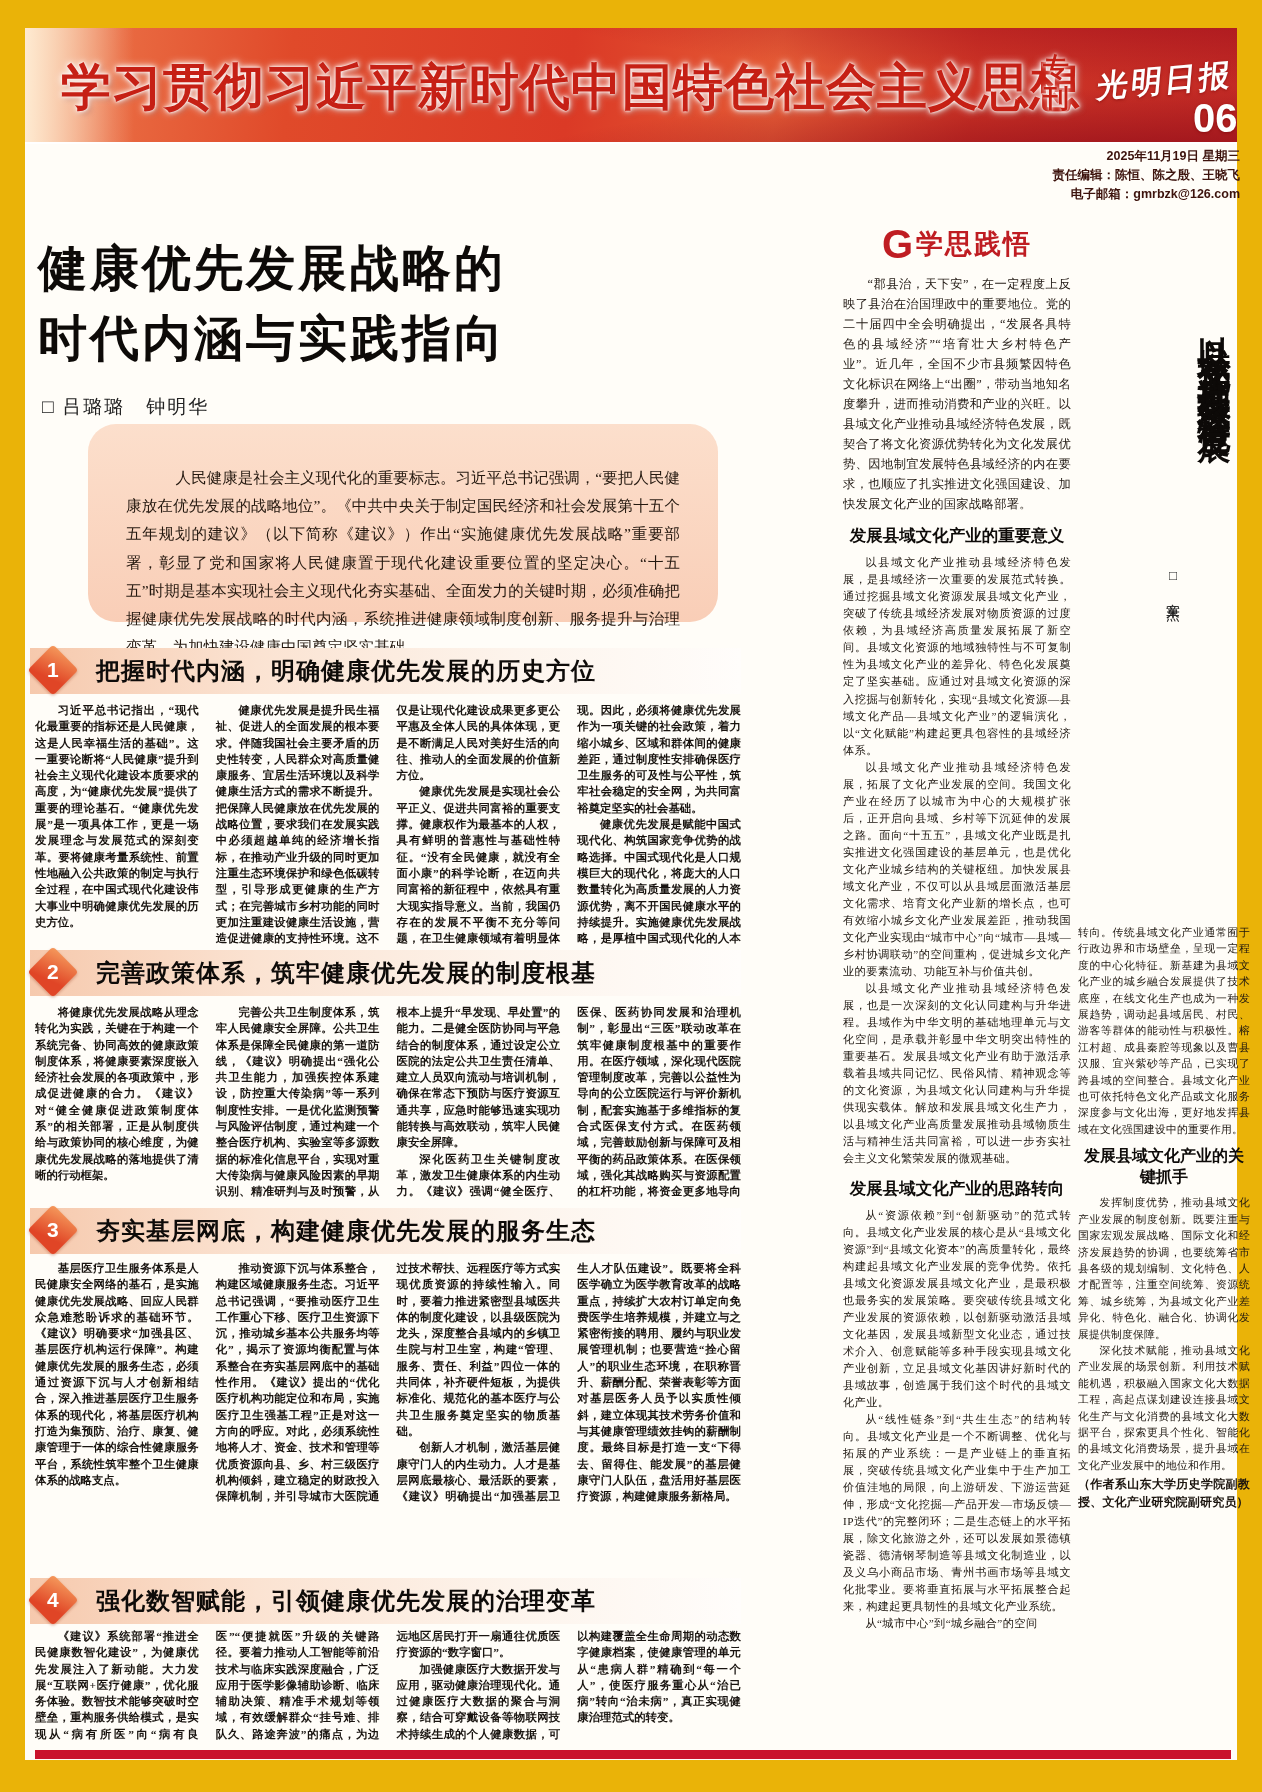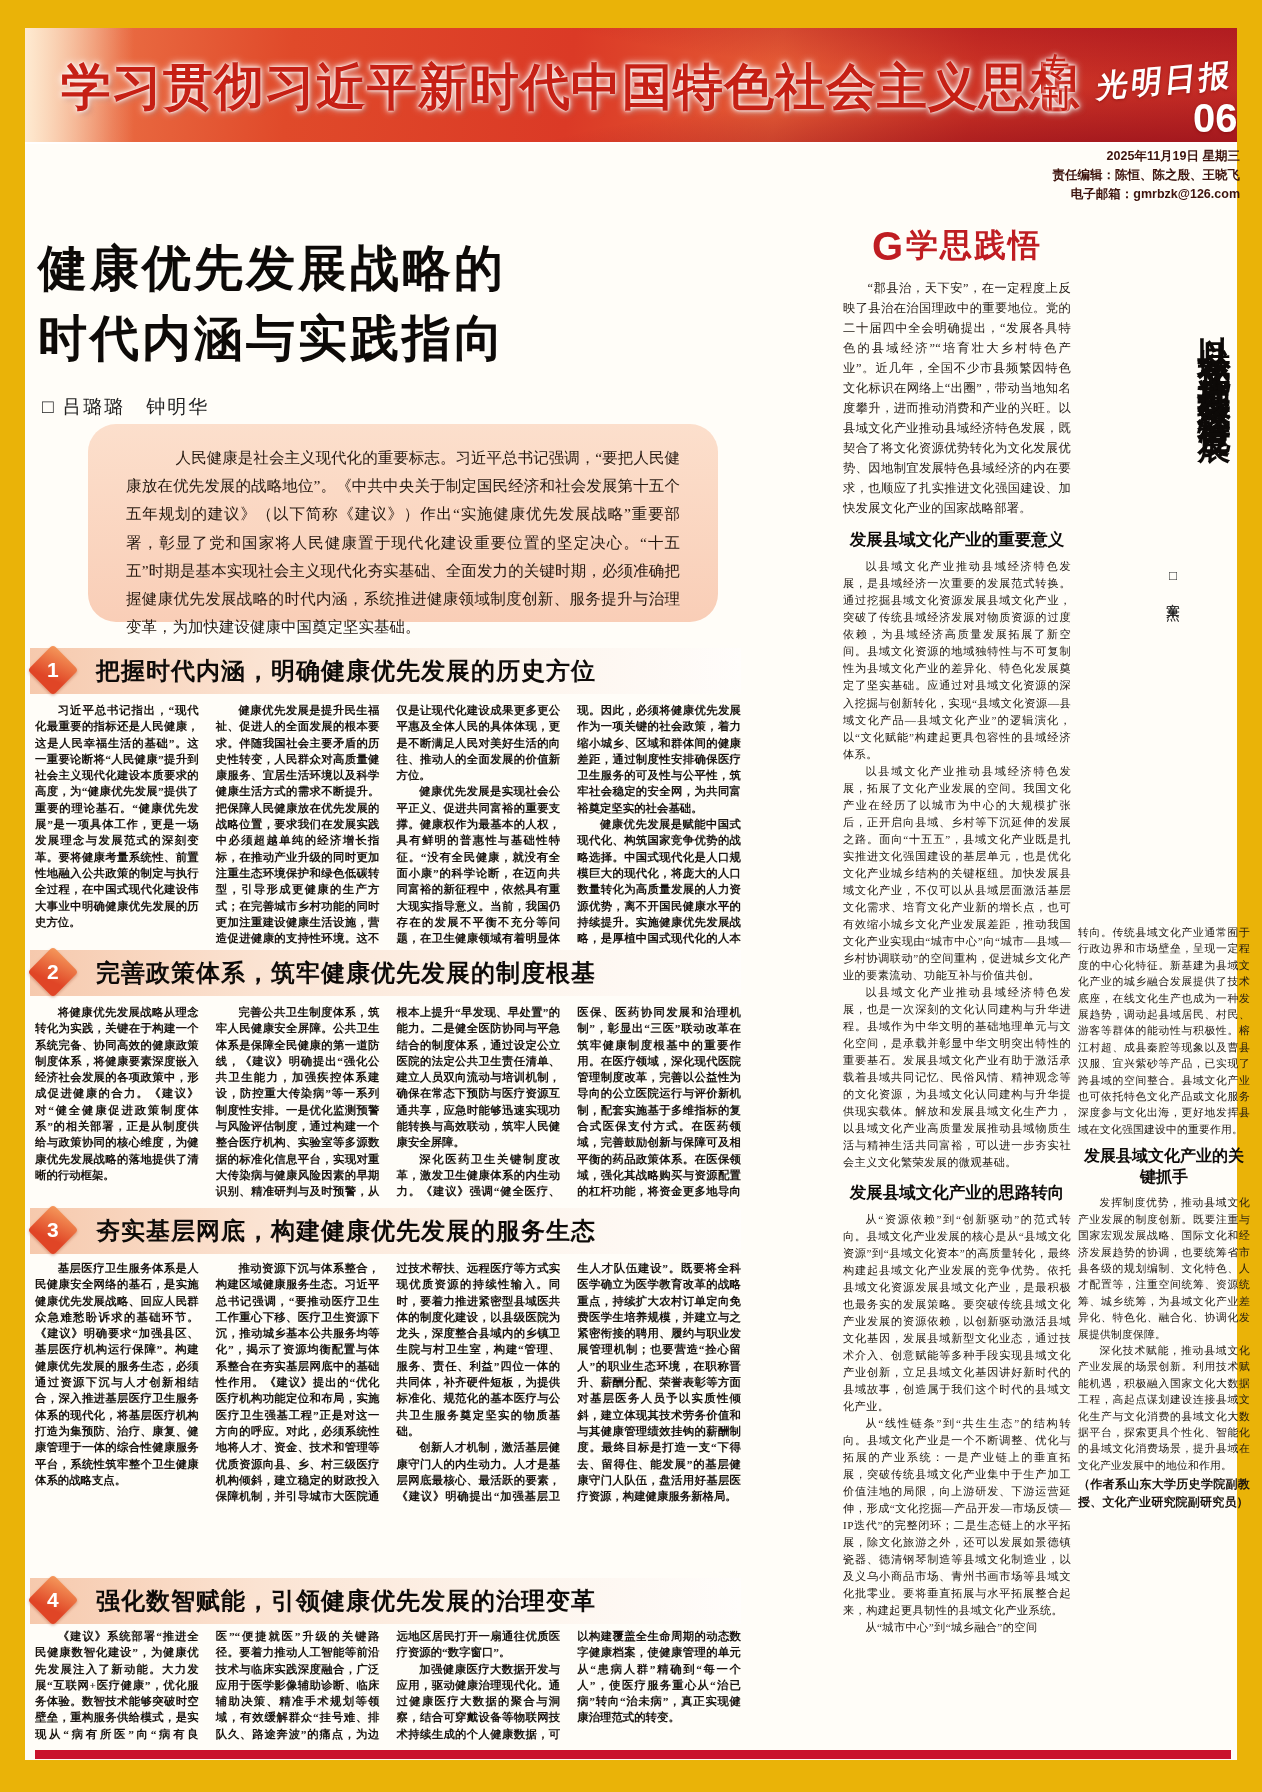--- a/index.html
+++ b/index.html
@@ -28,21 +28,21 @@
 
   .dateline{position:absolute;left:820px;top:147px;width:420px;text-align:right;
     font-size:12.5px;font-weight:700;line-height:1.5;color:#3d130d;font-family:"Liberation Sans","DejaVu Sans",sans-serif;}
 
   
   .article-title{position:absolute;left:38px;top:234px;font-weight:900;font-size:49px;line-height:1.42;
     letter-spacing:3px;color:#0d0a08;}
   .byline{position:absolute;left:42px;top:394px;font-size:19px;letter-spacing:2px;color:#222;}
   .intro-box{position:absolute;left:88px;top:424px;width:630px;height:198px;box-sizing:border-box;
     border-radius:28px;background:linear-gradient(180deg,#fcdfcc 0%,#f9ceb7 100%);
-    padding:20px 38px;font-size:15.5px;line-height:1.82;text-align:justify;color:#24180f;}
+    padding:40px 38px;font-size:15.5px;line-height:1.82;text-align:justify;color:#24180f;}
   .intro-box p{margin:0;text-indent:3.2em;}
 
   .sec-band{position:absolute;left:30px;width:711px;height:46px;
     background:linear-gradient(90deg,#f6c9ad 0%,#fbe3d2 32%,#fdf4ec 68%,#fffdfb 100%);}
   .diamond{position:absolute;left:5px;top:4px;width:36px;height:36px;transform:rotate(45deg);
     background:linear-gradient(160deg,#f59a5c 0%,#e04526 70%);border-radius:4px;
     display:flex;align-items:center;justify-content:center;box-shadow:1px 1px 3px rgba(150,40,10,.35);}
   .diamond span{transform:rotate(-45deg);color:#fff;font-weight:700;font-size:21px;
     font-family:"Liberation Sans","DejaVu Sans",sans-serif;}
   .sec-heading{position:absolute;left:66px;top:7px;margin:0;font-family:"Liberation Sans","DejaVu Sans",sans-serif;
@@ -50,21 +50,21 @@
 
   .sec-body{position:absolute;left:35px;width:706px;column-count:4;column-gap:17px;
     font-size:11.4px;line-height:1.43;text-align:justify;overflow:hidden;color:#191410;font-weight:bold;}
   .sec-body p{margin:0;text-indent:2em;}
 
   
   .rpanel-left{position:absolute;left:843px;top:224px;width:228px;height:1518px;overflow:hidden;}
   .panel-head{display:flex;align-items:center;justify-content:center;margin-bottom:10px;}
   .panel-logo{font-family:"Liberation Sans","DejaVu Sans",sans-serif;font-weight:900;font-size:40px;
     line-height:1;color:#bf1d22;margin-right:3px;}
-  .panel-label{font-family:"Liberation Sans","DejaVu Sans",sans-serif;font-weight:900;font-size:32px;
+  .panel-label{font-family:"Liberation Sans","DejaVu Sans",sans-serif;font-weight:900;font-size:27px;
     letter-spacing:2px;color:#bf1d22;}
   .panel-intro{font-size:12.3px;line-height:1.63;text-align:justify;letter-spacing:.3px;color:#201812;}
   .panel-intro p{margin:0;text-indent:2em;}
   .panel-sub{text-align:center;font-family:"Liberation Sans","DejaVu Sans",sans-serif;
     font-weight:900;font-size:16.5px;margin:11px 0 7px;color:#0e0b09;}
   .panel-body p{margin:0;text-indent:2em;font-size:11.2px;line-height:1.52;letter-spacing:.4px;
     text-align:justify;color:#1c150f;}
 
   .rpanel-right{position:absolute;left:1078px;top:224px;width:172px;height:1518px;}
   .vtitle-block{writing-mode:vertical-rl;height:690px;width:172px;box-sizing:border-box;padding-top:86px;

